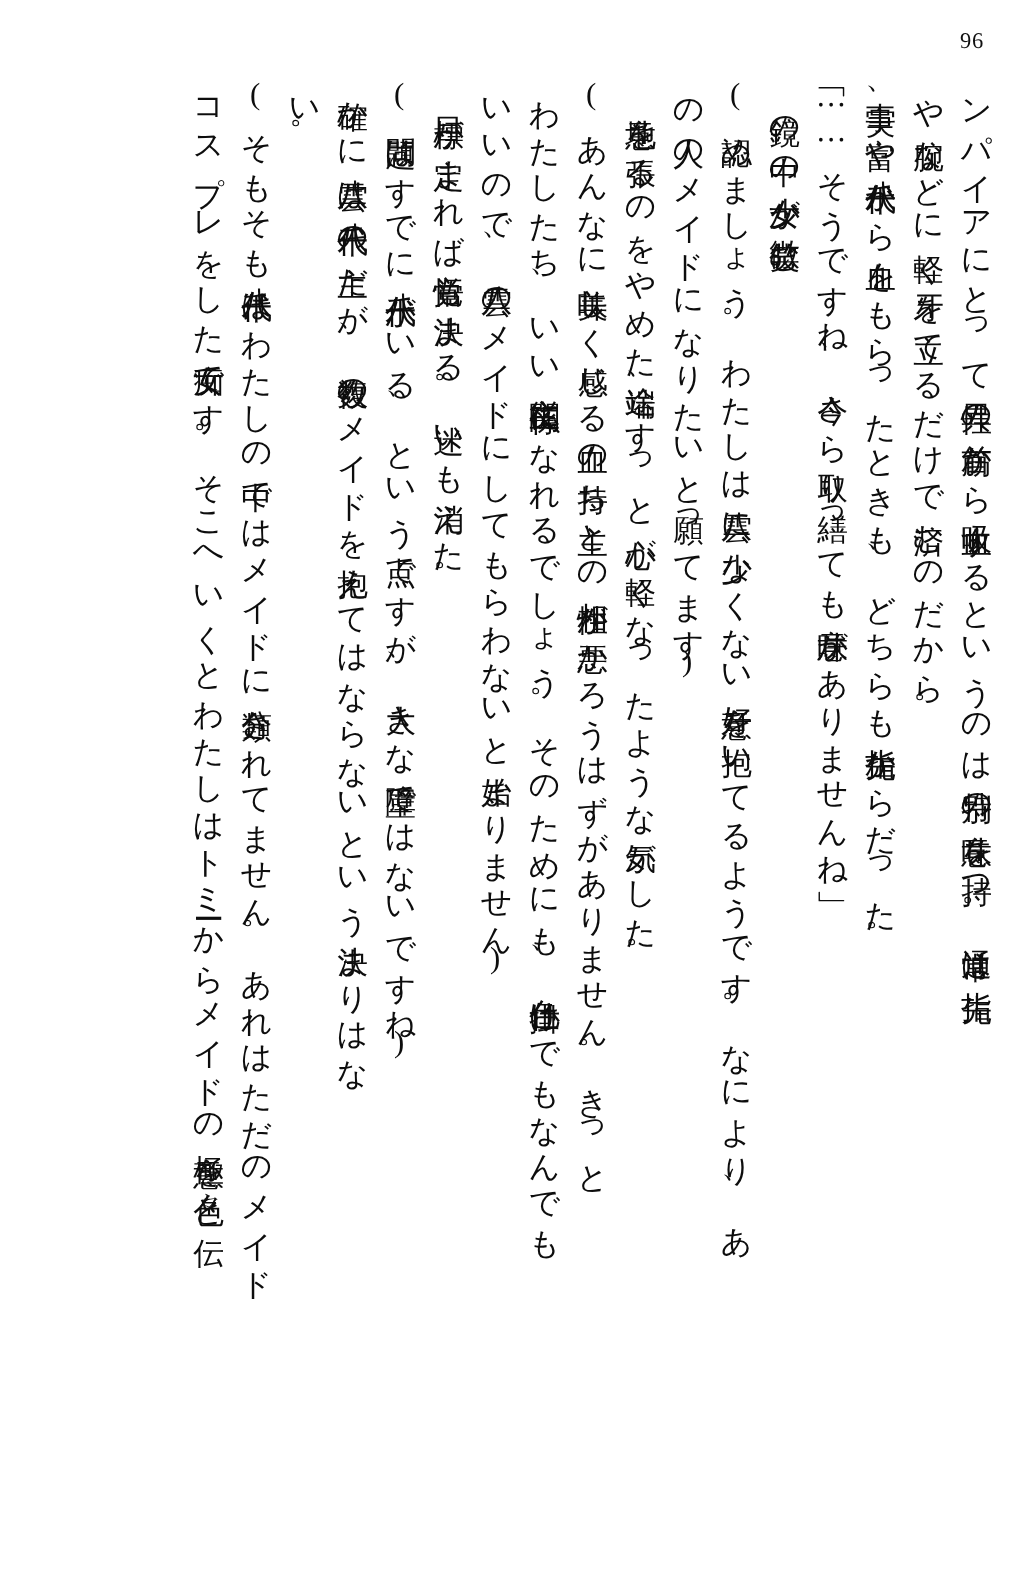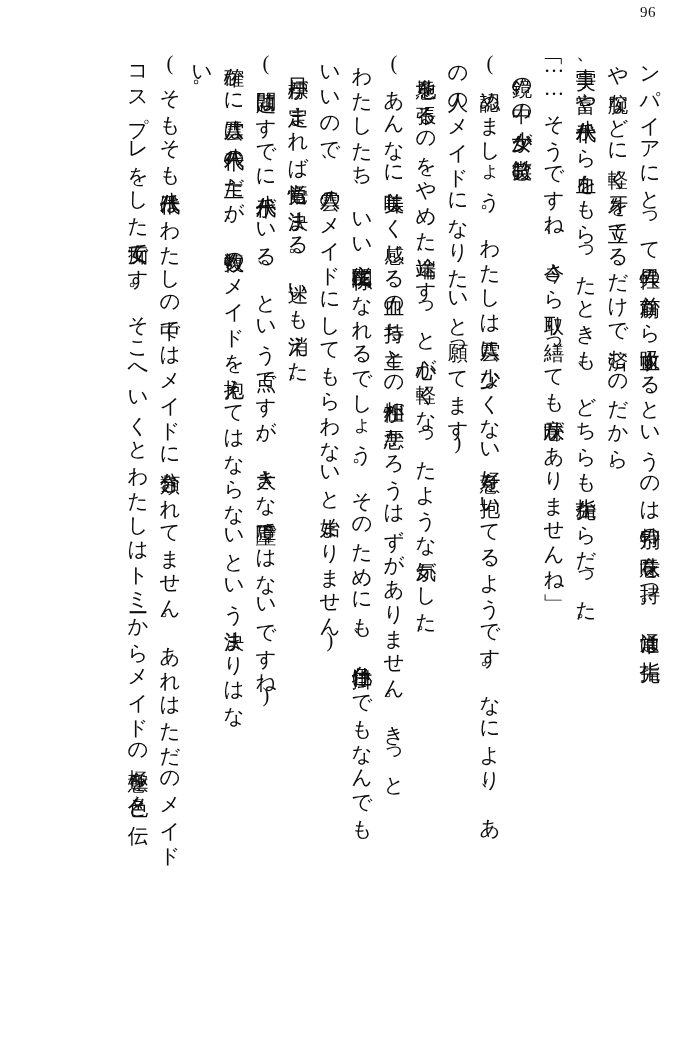--- a/index.html
+++ b/index.html
@@ -16,21 +16,21 @@
     position: relative;
   }
   .page {
     position: relative;
     width: 690px;
     height: 1050px;
     box-sizing: border-box;
   }
   .page-number {
     position: absolute;
-    top: 4px;
+    top: 20px;
     right: 34px;
     font-size: 15px;
     letter-spacing: 0.5px;
     color: #111;
   }
   
   .body-text {
     position: absolute;
     top: 52px;
     right: 30px;

